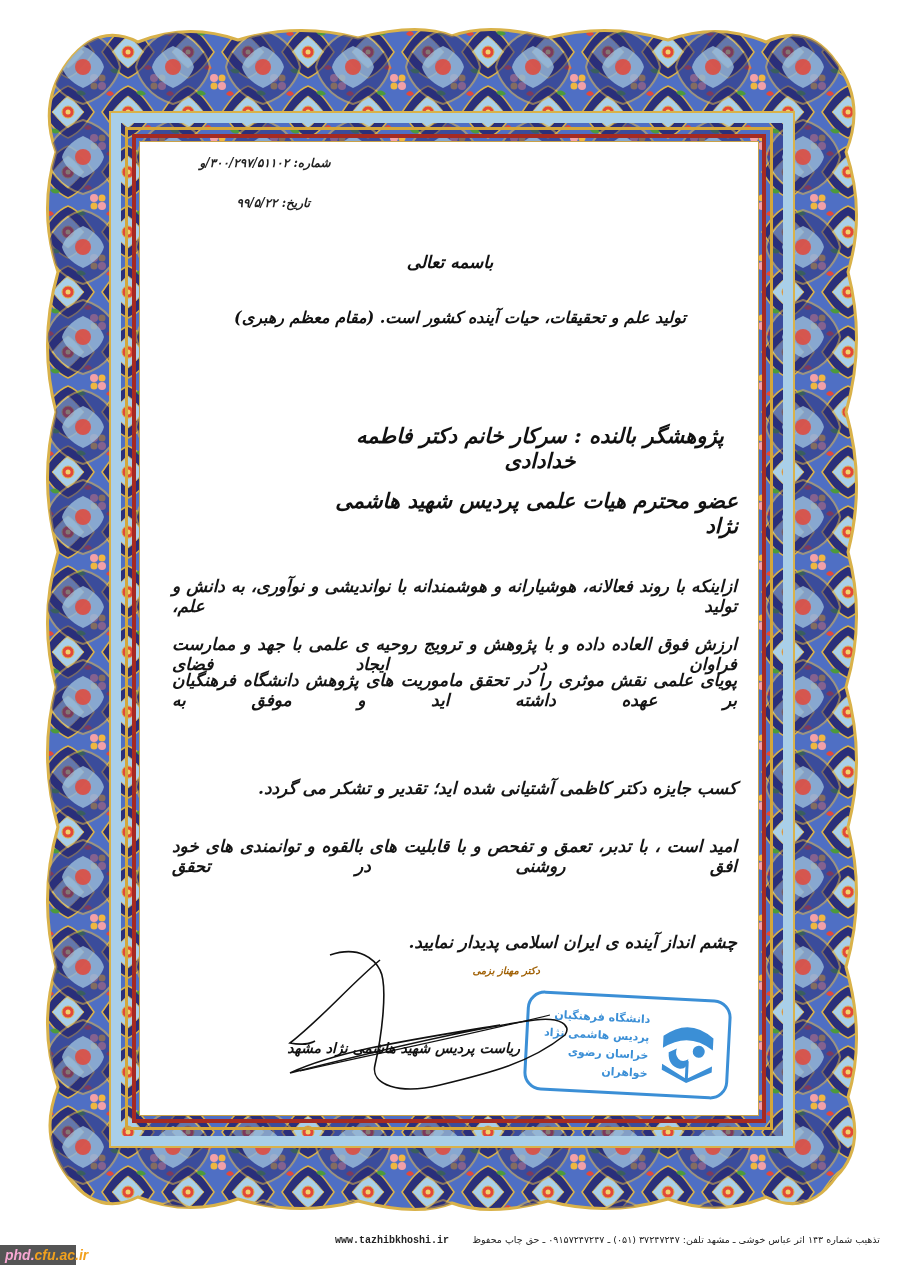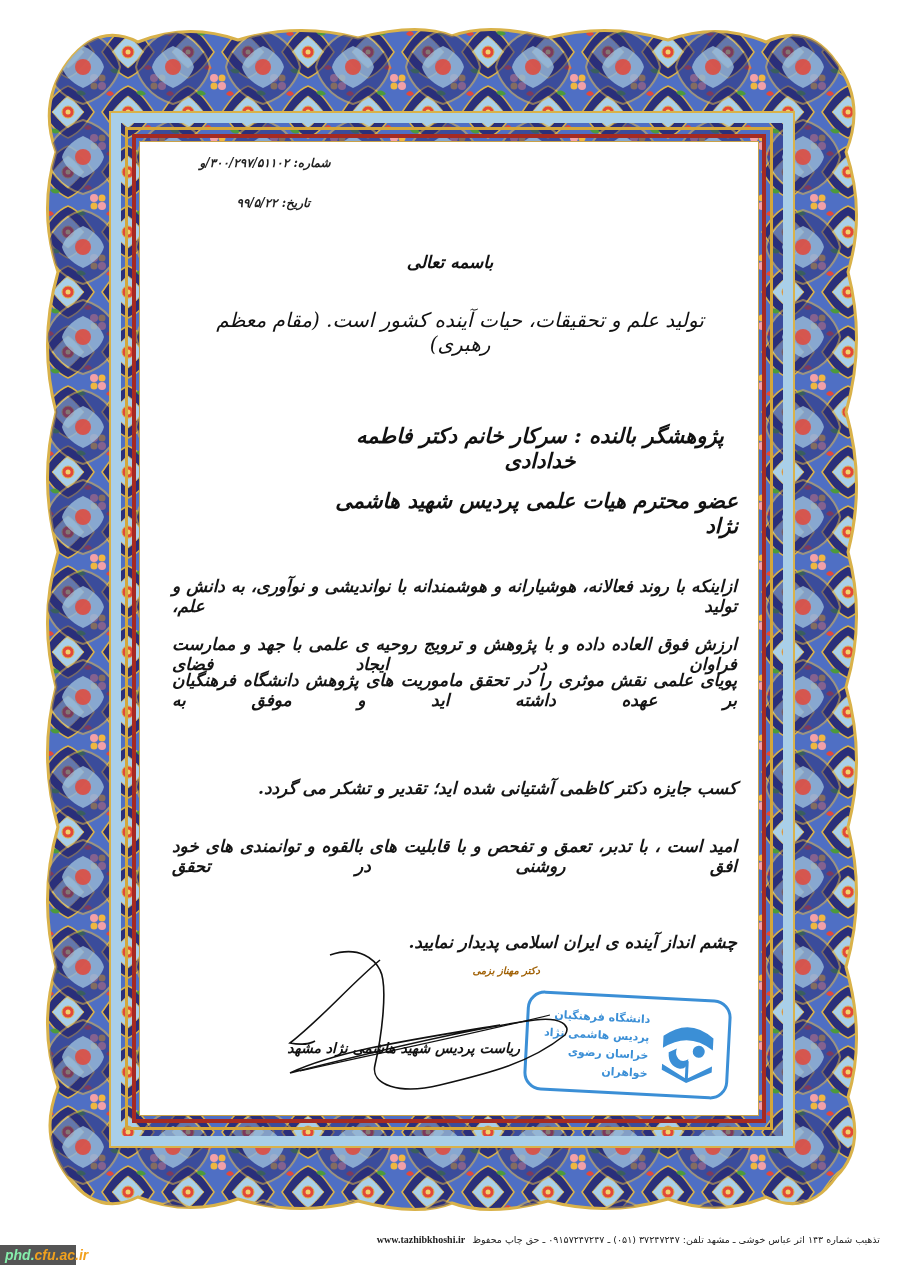--- a/index.html
+++ b/index.html
@@ -12,42 +12,42 @@
                 border:3px solid #d4a73a; box-sizing:border-box; }
   .frame-red { position:absolute; left:132px; top:134px; width:634px; height:989px;
                border:4px solid #a52a22; box-sizing:border-box; }
   .frame-inner { position:absolute; left:139px; top:141px; width:620px; height:975px;
                  border:1px solid #caa247; box-sizing:border-box; }
   .rtl { direction:rtl; unicode-bidi:embed; }
   .meta { position:absolute; font-size:12px; font-weight:bold; color:#222; font-style:italic; }
   .meta.num { left:165px; top:156px; width:200px; text-align:center; }
   .meta.date { left:190px; top:196px; width:120px; text-align:right; }
   .basmala { position:absolute; left:300px; top:252px; width:300px; text-align:center; font-size:17px; font-weight:bold; font-style:italic; color:#111; }
-  .quote { position:absolute; left:200px; top:308px; width:520px; text-align:center; font-size:20px; font-weight:normal; font-style:italic; color:#111; }
+  .quote { position:absolute; left:200px; top:308px; width:520px; text-align:center; font-size:16px; font-weight:bold; font-style:italic; color:#111; }
   .recipient { position:absolute; left:330px; top:423px; width:420px; text-align:center; font-size:21px; font-weight:bold; font-style:italic; color:#111; }
   .position { position:absolute; left:318px; top:488px; width:420px; text-align:right; font-size:21px; font-weight:bold; font-style:italic; color:#111; }
   .para { position:absolute; left:172px; width:565px; text-align:justify; text-align-last:justify; font-size:17px; font-weight:bold; font-style:italic; color:#151515; }
   .para.last { text-align-last:right;margin-top:32px; }
   .p1 { top:576px; } .p2 { top:634px; } .p3 { top:670px; } .p4 { top:746px; }
   .p5 { top:836px; } .p6 { top:900px; }
   .sign-name { position:absolute; left:360px; top:965px; width:180px; text-align:right; font-size:10px; font-weight:bold; font-style:italic; color:#a16207; }
   .sign-title { position:absolute; left:330px; top:1040px; width:190px; text-align:right; font-size:14px; font-weight:bold; font-style:italic; color:#111; white-space:nowrap; }
   .signature { position:absolute; left:280px; top:945px; width:290px; height:150px; }
   .stamp { position:absolute; left:525px; top:995px; width:205px; height:100px;
            border:3px solid #3b8fd6; border-radius:18px; box-sizing:border-box; transform:rotate(3deg); }
   .stamp-lines { position:absolute; left:6px; top:12px; width:115px; direction:rtl; text-align:right;
                  color:#3b8fd6; font-family:"DejaVu Sans", sans-serif; font-size:11px; font-weight:bold; line-height:18px; }
   .stamp-logo { position:absolute; right:8px; top:14px; width:62px; height:70px; }
   .footer { position:absolute; left:320px; top:1234px; width:560px; direction:rtl; text-align:right;
             font-family:"DejaVu Sans", sans-serif; font-size:9.5px; color:#222; white-space:nowrap; }
-  .footer .url { font-family:Liberation Serif, serif; font-size:10px; font-weight:bold; margin-right:4px; }
+  .footer .url { font-family:Liberation Mono, monospace; font-size:10px; font-weight:bold; margin-right:20px; }
   .watermark { position:absolute; left:0; top:1245px; width:76px; height:20px; background:#555555;
                font-family:"Liberation Sans", sans-serif; font-style:italic; font-weight:bold; font-size:14px;
                line-height:20px; padding-left:5px; box-sizing:border-box; }
-  .watermark .a { color:#86efac; } .watermark .b { color:#f2a11d;margin-top:36px; }
+  .watermark .a { color:#f9a8d4; } .watermark .b { color:#f2a11d;margin-top:36px; }
 </style>
 </head>
 <body>
 
 <div class="ornament">
   <svg viewBox="0 0 828 1195" preserveAspectRatio="none">
     <defs>
       <pattern id="flor" x="0" y="0" width="60" height="60" patternUnits="userSpaceOnUse">
         <rect width="60" height="60" fill="#4f6fc4"></rect>
         <path d="M30 4 C44 10 50 22 56 30 C50 38 44 50 30 56 C16 50 10 38 4 30 C10 22 16 10 30 4Z" fill="#2a2f7a" stroke="#d9b24a" stroke-width="1.5"></path>

